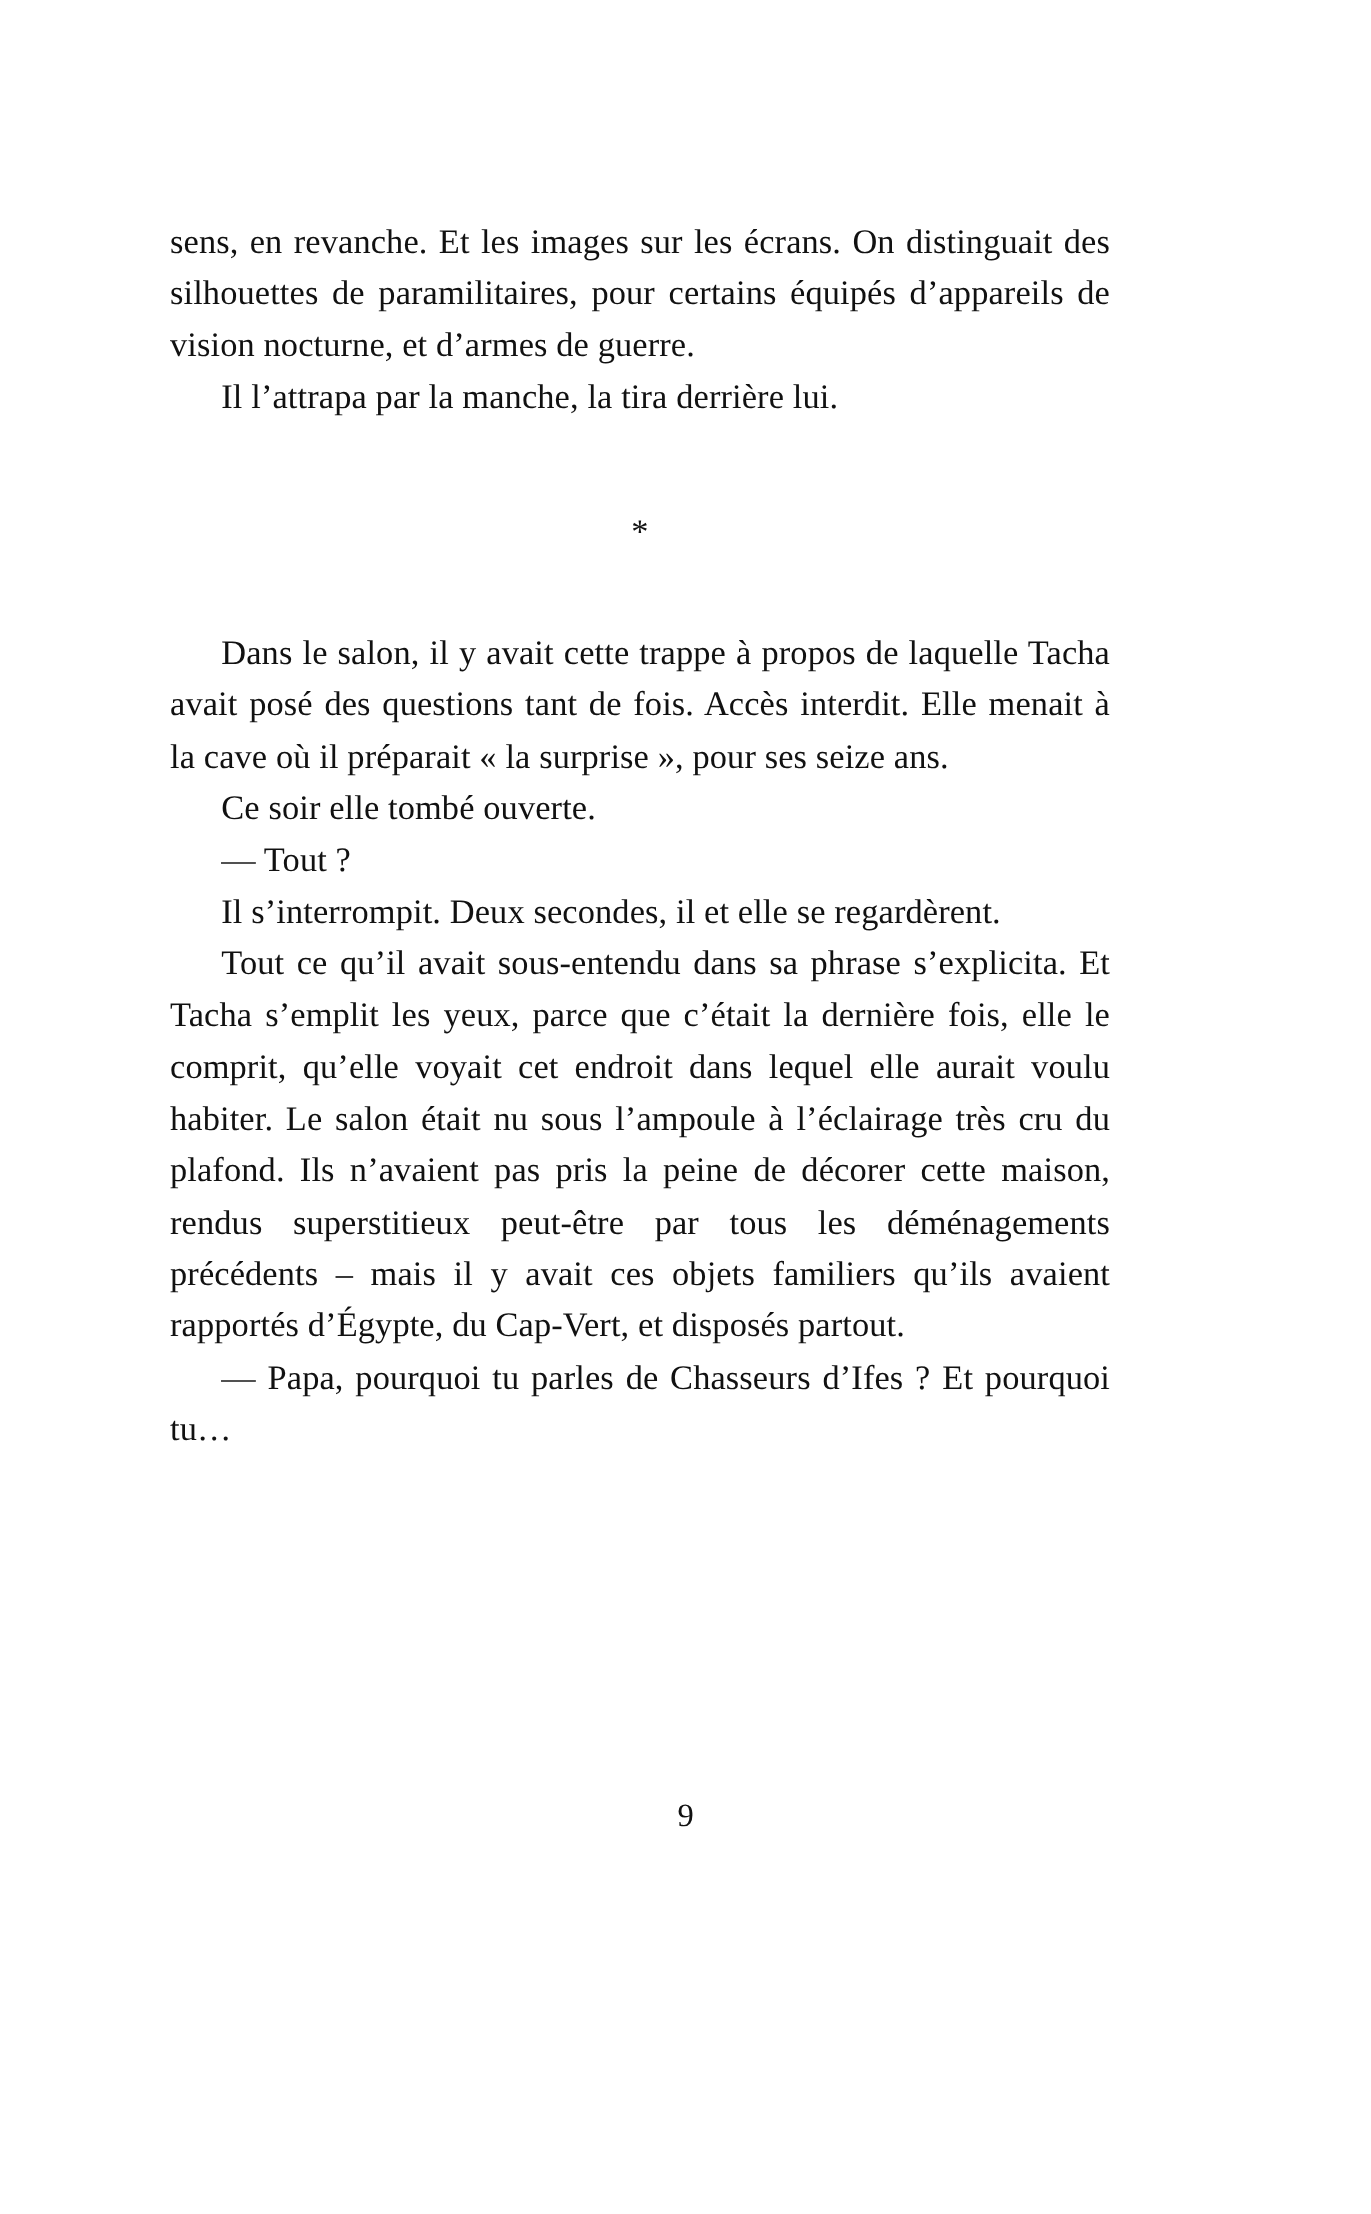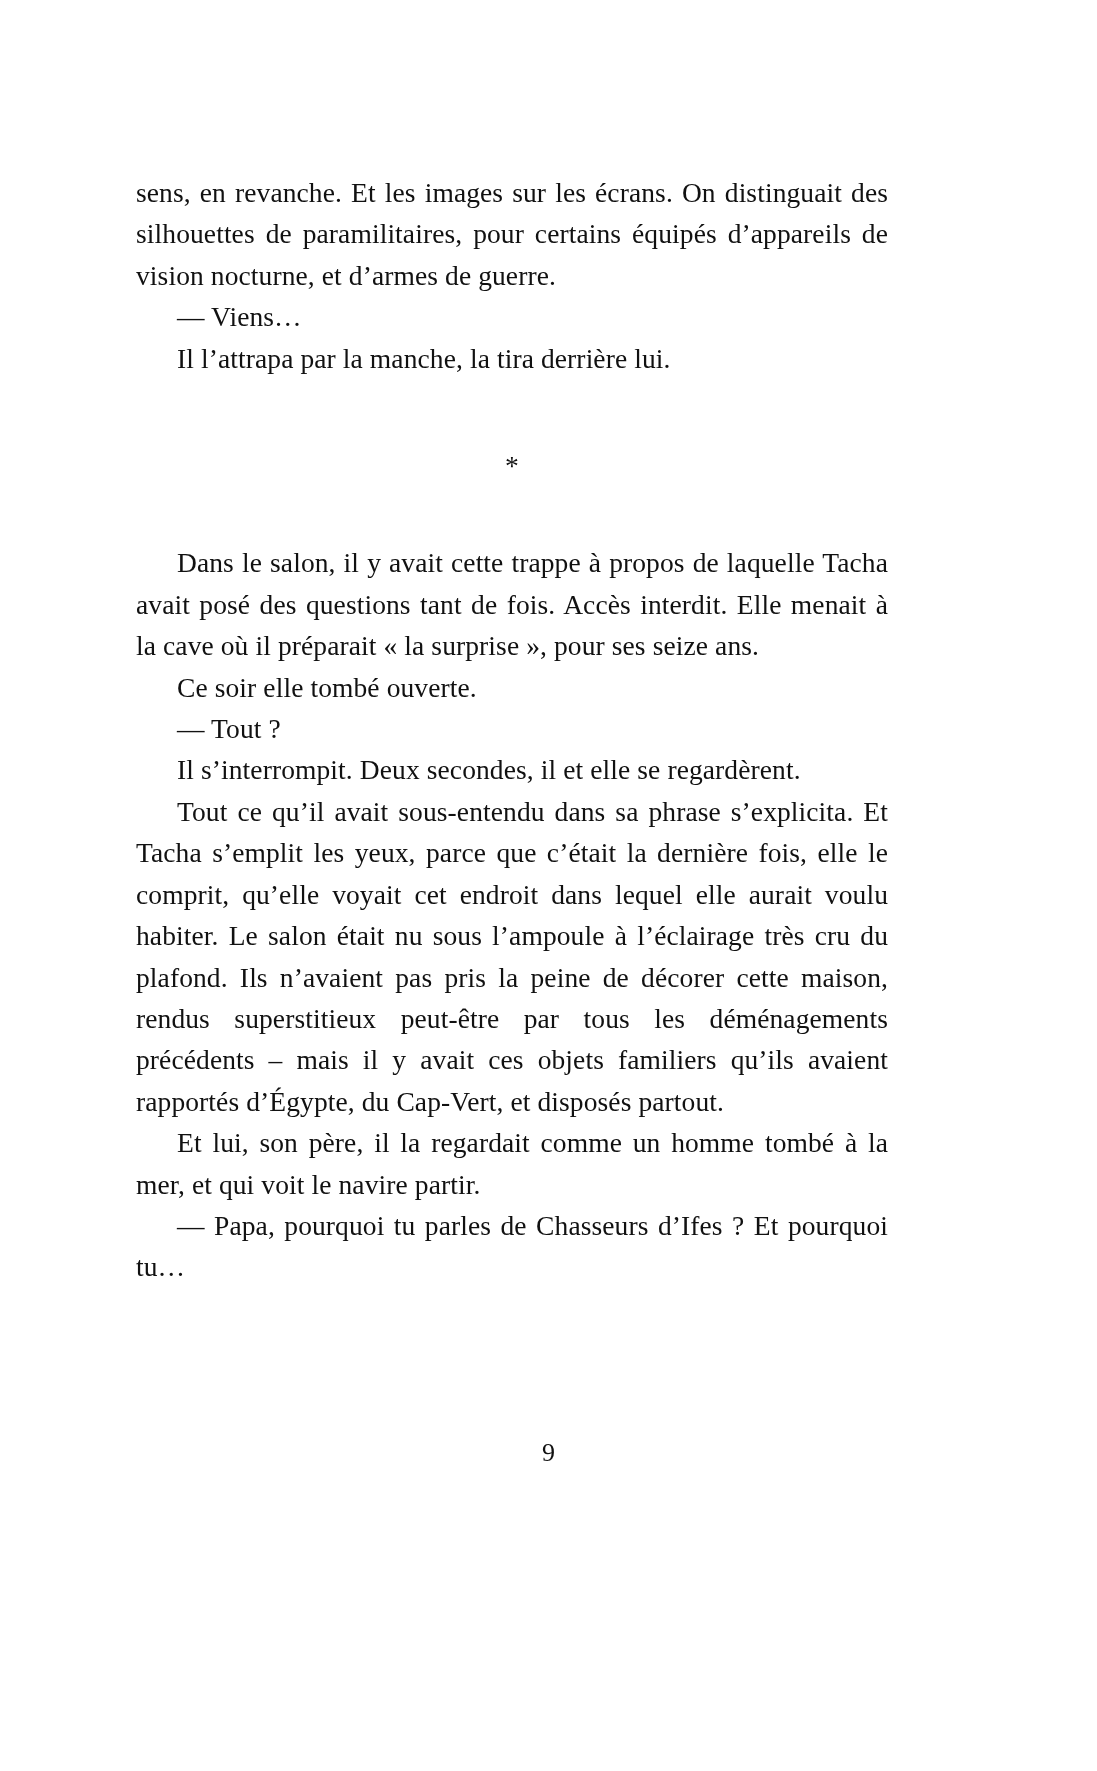--- a/index.html
+++ b/index.html
@@ -79,42 +79,40 @@
 </style>
 </head>
 <body>
 
 <div class="page">
 
   <div class="text-block">
 
     <p class="para noindent">sens, en revanche. Et les images sur les écrans. On distinguait des silhouettes de paramilitaires, pour certains équipés d’appareils de vision nocturne, et d’armes de guerre.</p>
 
-    <p class="para indent">— Viens…</p>
 
     <p class="para indent">Il l’attrapa par la manche, la tira derrière lui.</p>
 
     <div class="spacer-before-break"></div>
 
     <div class="section-break">*</div>
 
     <div class="spacer-after-break"></div>
 
     <p class="para indent">Dans le salon, il y avait cette trappe à propos de laquelle Tacha avait posé des questions tant de fois. Accès interdit. Elle menait à la cave où il préparait « la surprise », pour ses seize ans.</p>
 
     <p class="para indent">Ce soir elle tombé ouverte.</p>
 
 
     <p class="para indent">— Tout ?</p>
 
     <p class="para indent">Il s’interrompit. Deux secondes, il et elle se regardèrent.</p>
 
     <p class="para indent"><span>Tout ce qu’il avait sous-entendu dans sa phrase s’explicita. Et Tacha s’emplit les yeux, parce que c’était la dernière fois, elle le comprit, qu’elle voyait cet endroit dans lequel elle aurait voulu </span><span class="italic">habiter</span><span>. Le salon était nu sous l’ampoule à l’éclairage très cru du plafond. Ils n’avaient pas pris la peine de décorer cette maison, rendus superstitieux peut-être par tous les déménagements précédents – mais il y avait ces objets familiers qu’ils avaient rapportés d’Égypte, du Cap-Vert, et disposés partout.</span></p>
 
-    <p class="para indent">Et lui, son père, il la regardait comme un homme tombé à la mer, et qui voit le navire partir.</p>
 
     <p class="para indent">— Papa, pourquoi tu parles de Chasseurs d’Ifes ? Et pourquoi tu…</p>
 
   </div>
 
   <div class="folio">9</div>
 
 </div>
 
 </body></html>

